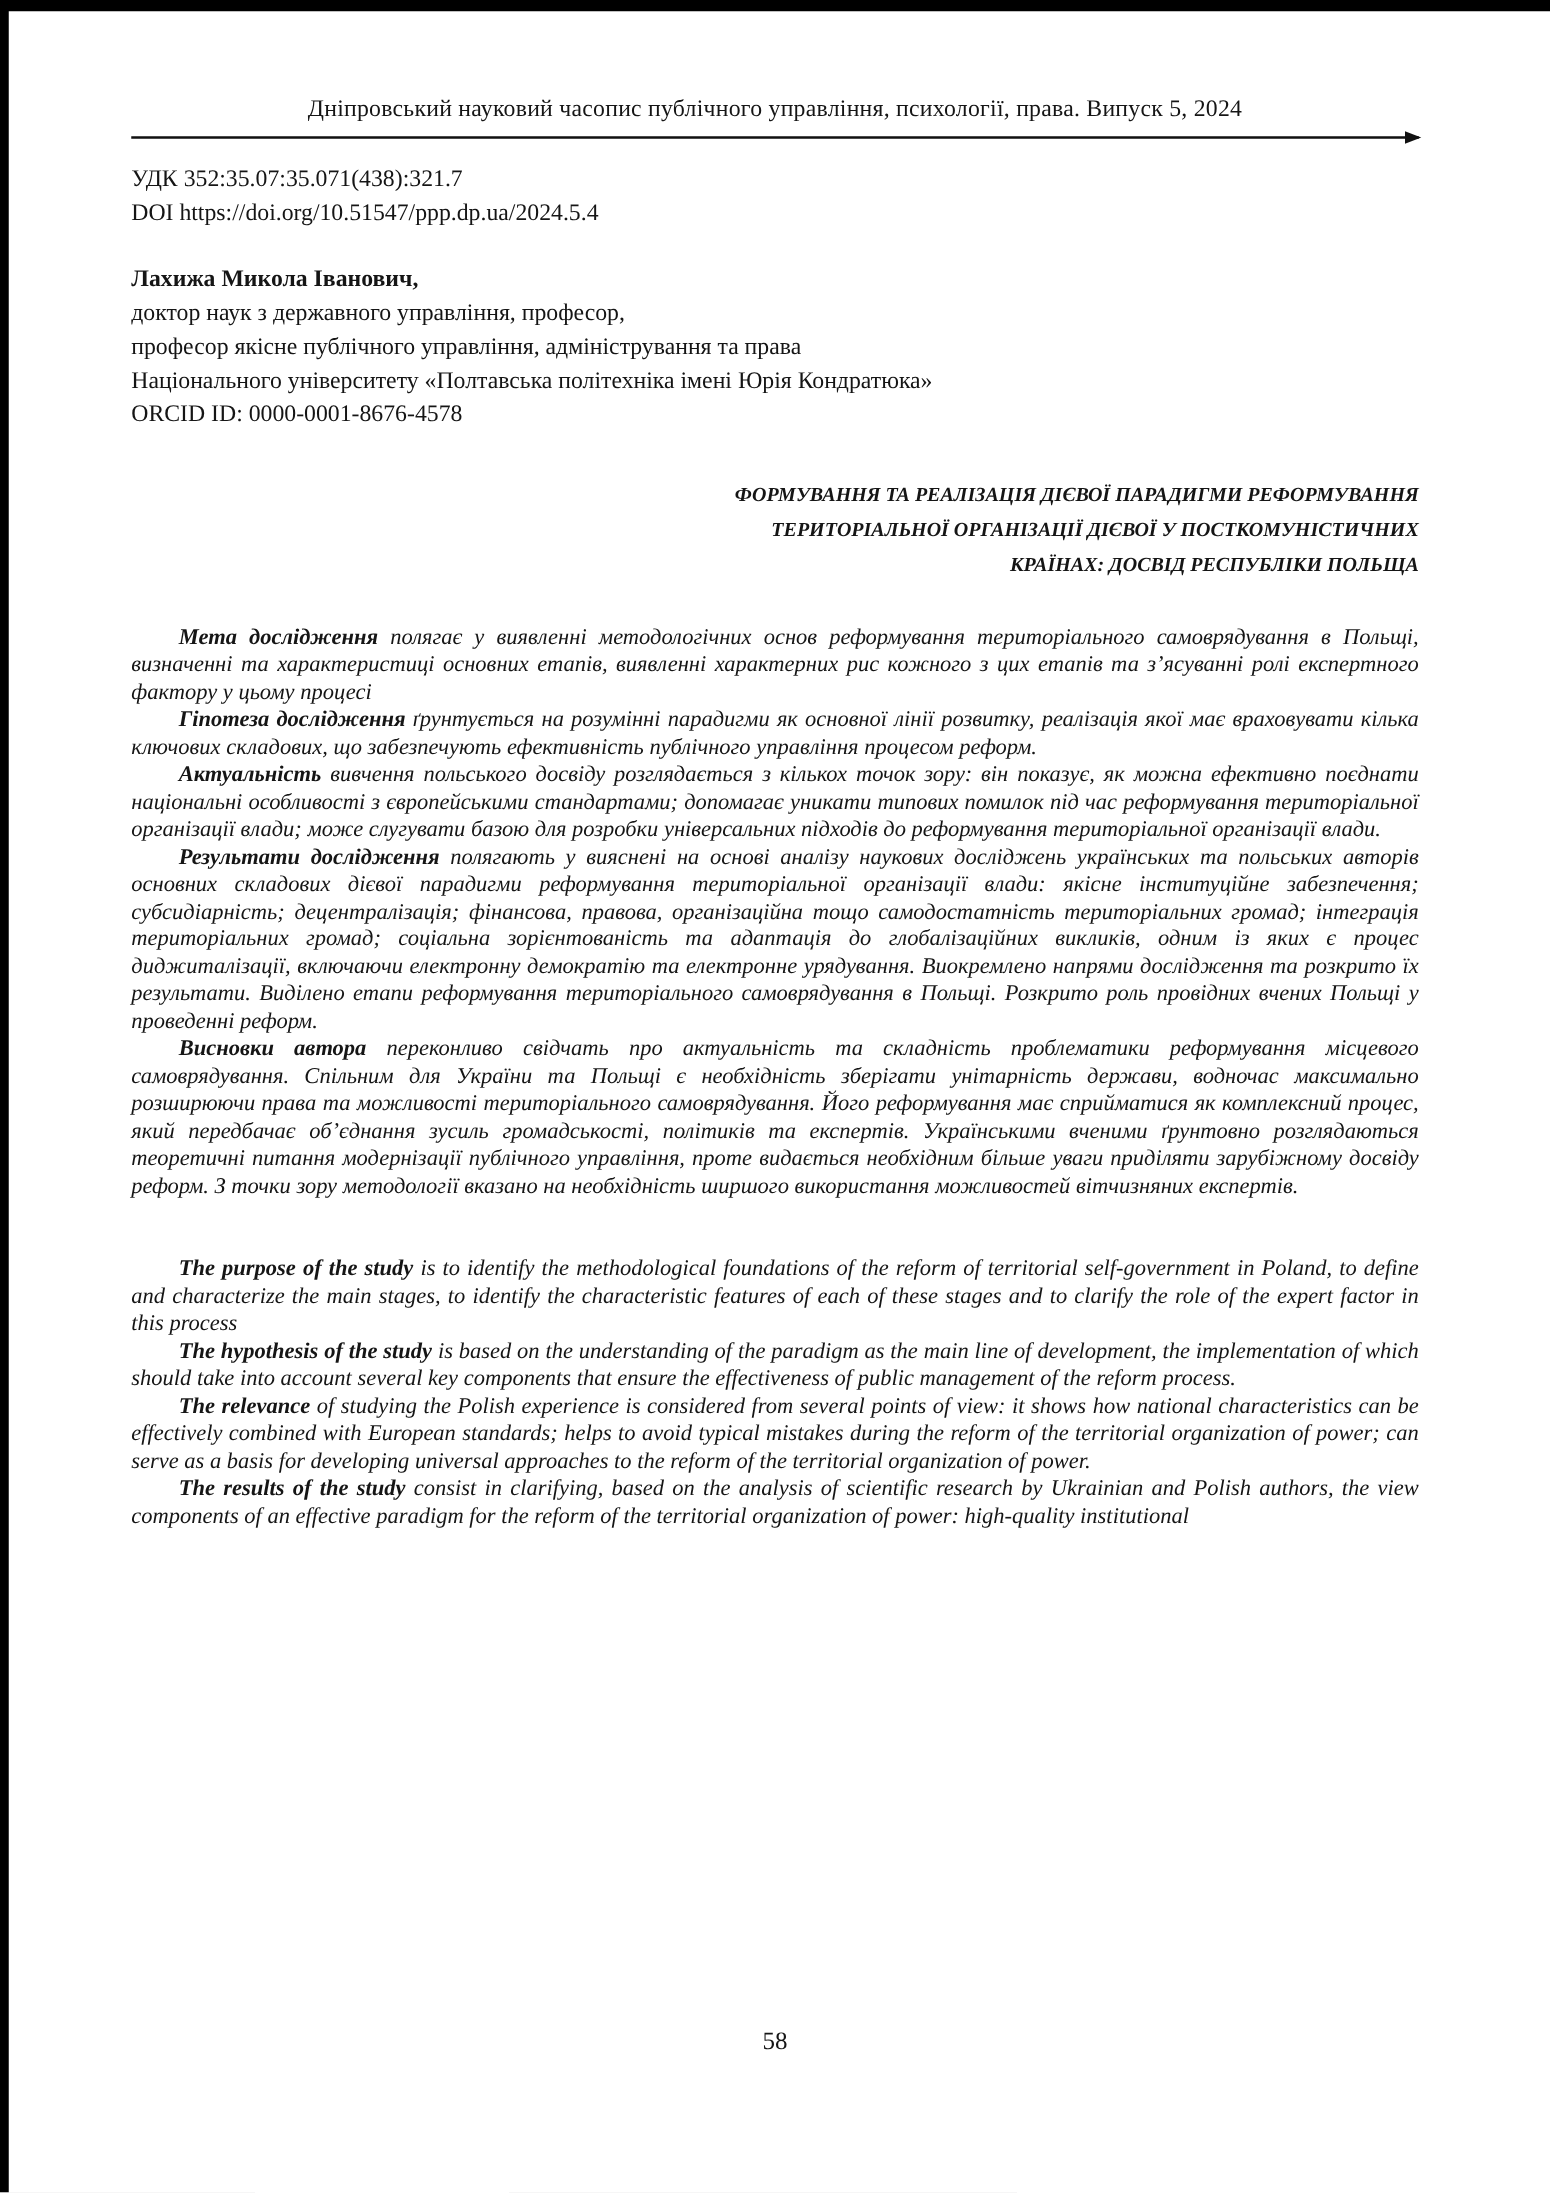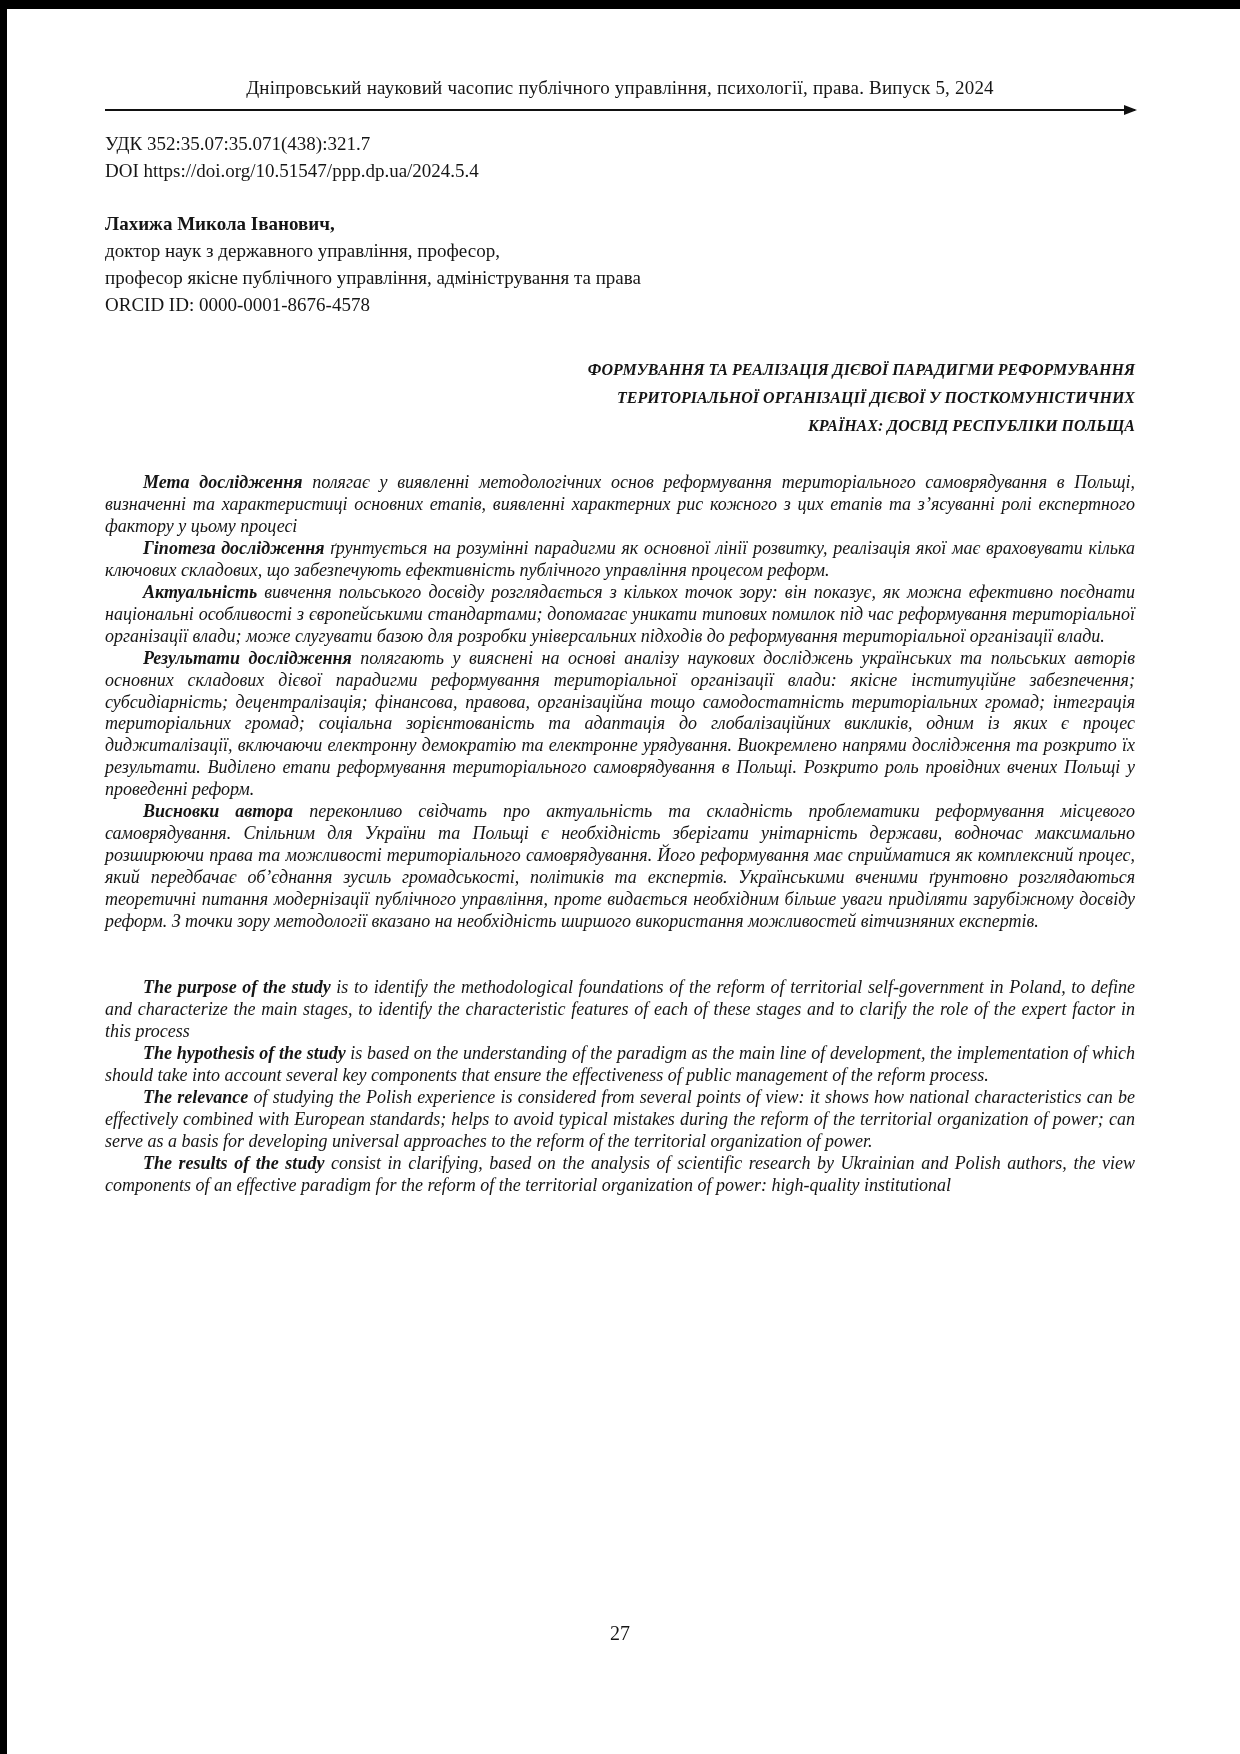--- a/index.html
+++ b/index.html
@@ -114,20 +114,21 @@
 
     <div class="meta">
       <div>УДК 352:35.07:35.071(438):321.7</div>
       <div>DOI https://doi.org/10.51547/ppp.dp.ua/2024.5.4</div>
     </div>
 
     <div class="author">
       <div class="author-name">Лахижа Микола Іванович,</div>
       <div>доктор наук з державного управління, професор,</div>
       <div>професор якісне публічного управління, адміністрування та права</div>
+      <div>Національного університету «Полтавська політехніка імені Юрія Кондратюка»</div>
       <div>ORCID ID: 0000-0001-8676-4578</div>
     </div>
 
     <h1 class="article-title title-ua">
       <span class="tline">ФОРМУВАННЯ ТА РЕАЛІЗАЦІЯ ДІЄВОЇ ПАРАДИГМИ РЕФОРМУВАННЯ</span>
       <span class="tline">ТЕРИТОРІАЛЬНОЇ ОРГАНІЗАЦІЇ ДІЄВОЇ У ПОСТКОМУНІСТИЧНИХ</span>
       <span class="tline">КРАЇНАХ: ДОСВІД РЕСПУБЛІКИ ПОЛЬЩА</span>
     </h1>
 
 
@@ -159,14 +160,14 @@
       <p class="abs">
         <span class="lead">The relevance</span><span> of studying the Polish experience is considered from several points of view: it shows how national characteristics can be effectively combined with European standards; helps to avoid typical mistakes during the reform of the territorial organization of power; can serve as a basis for developing universal approaches to the reform of the territorial organization of power.</span>
       </p>
       <p class="abs">
         <span class="lead">The results of the study</span><span> consist in clarifying, based on the analysis of scientific research by Ukrainian and Polish authors, the view components of an effective paradigm for the reform of the territorial organization of power: high-quality institutional</span>
       </p>
     </div>
 
   </div>
 
-  <div class="page-number">27</div>
+  <div class="page-number">58</div>
 </div>
 
 </body></html>

